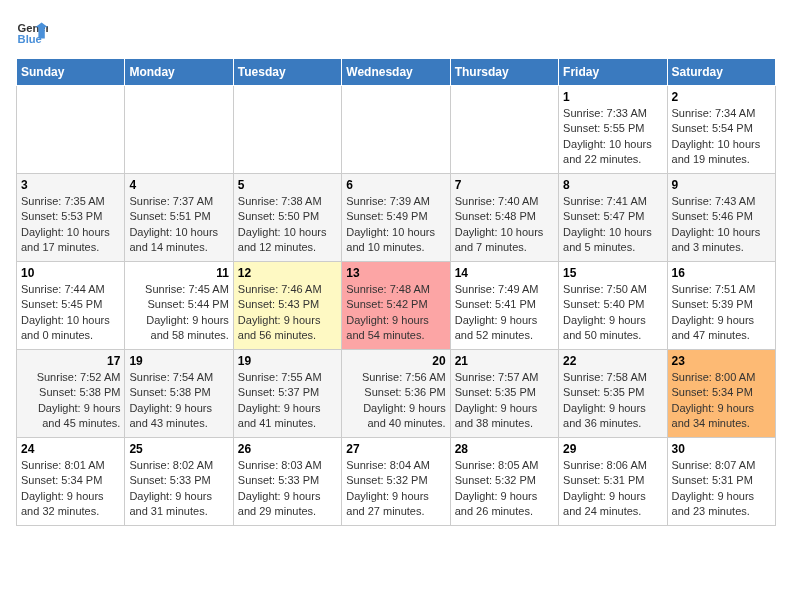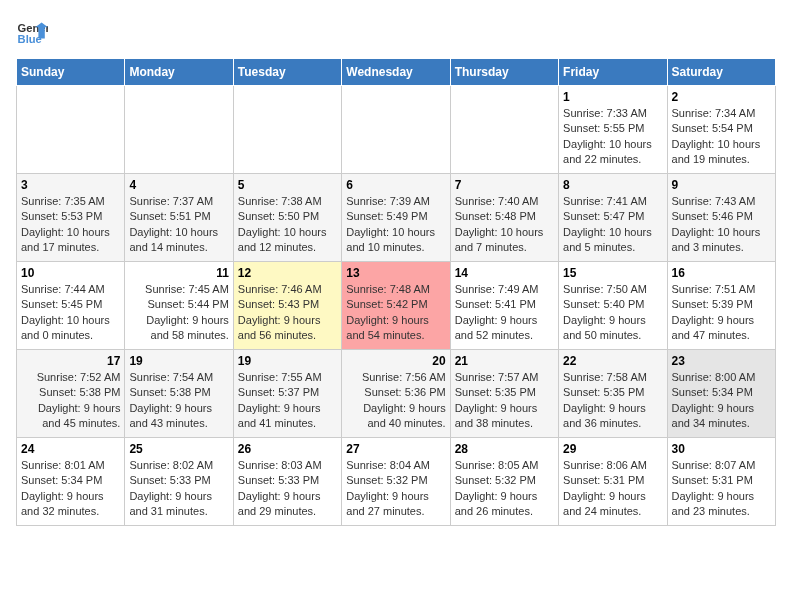--- a/index.html
+++ b/index.html
@@ -201,21 +201,21 @@
           <div class="day-info">Sunrise: 7:56 AM<br>Sunset: 5:36 PM<br>Daylight: 9 hours<br>and 40 minutes.</div>
         </td>
         <td style="background: rgb(245, 245, 245); margin-left: 40px;">
           <div class="day-num">21</div>
           <div class="day-info">Sunrise: 7:57 AM<br>Sunset: 5:35 PM<br>Daylight: 9 hours<br>and 38 minutes.</div>
         </td>
         <td style="background: rgb(245, 245, 245);">
           <div class="day-num">22</div>
           <div class="day-info">Sunrise: 7:58 AM<br>Sunset: 5:35 PM<br>Daylight: 9 hours<br>and 36 minutes.</div>
         </td>
-        <td style="background: #e5e5e5;">
+        <td style="background: #fdba74;">
           <div class="day-num">23</div>
           <div class="day-info">Sunrise: 8:00 AM<br>Sunset: 5:34 PM<br>Daylight: 9 hours<br>and 34 minutes.</div>
         </td>
       </tr>
       <tr>
         <td style="background: rgb(255, 255, 255);">
           <div class="day-num">24</div>
           <div class="day-info">Sunrise: 8:01 AM<br>Sunset: 5:34 PM<br>Daylight: 9 hours<br>and 32 minutes.</div>
         </td>
         <td style="background: rgb(255, 255, 255);">

